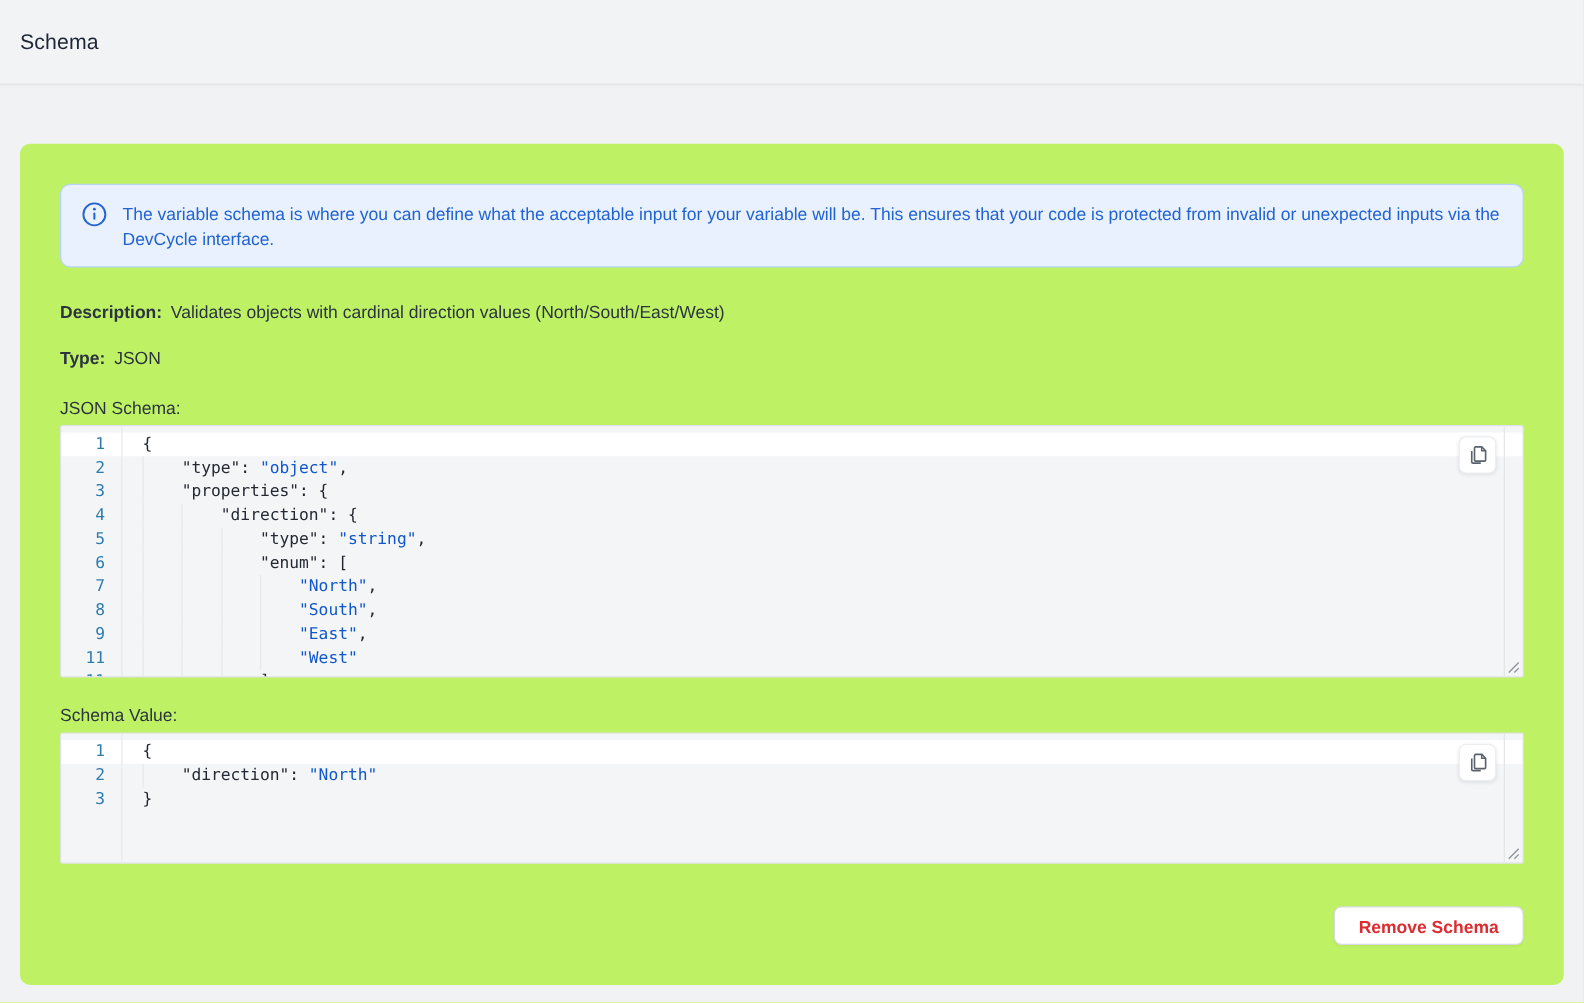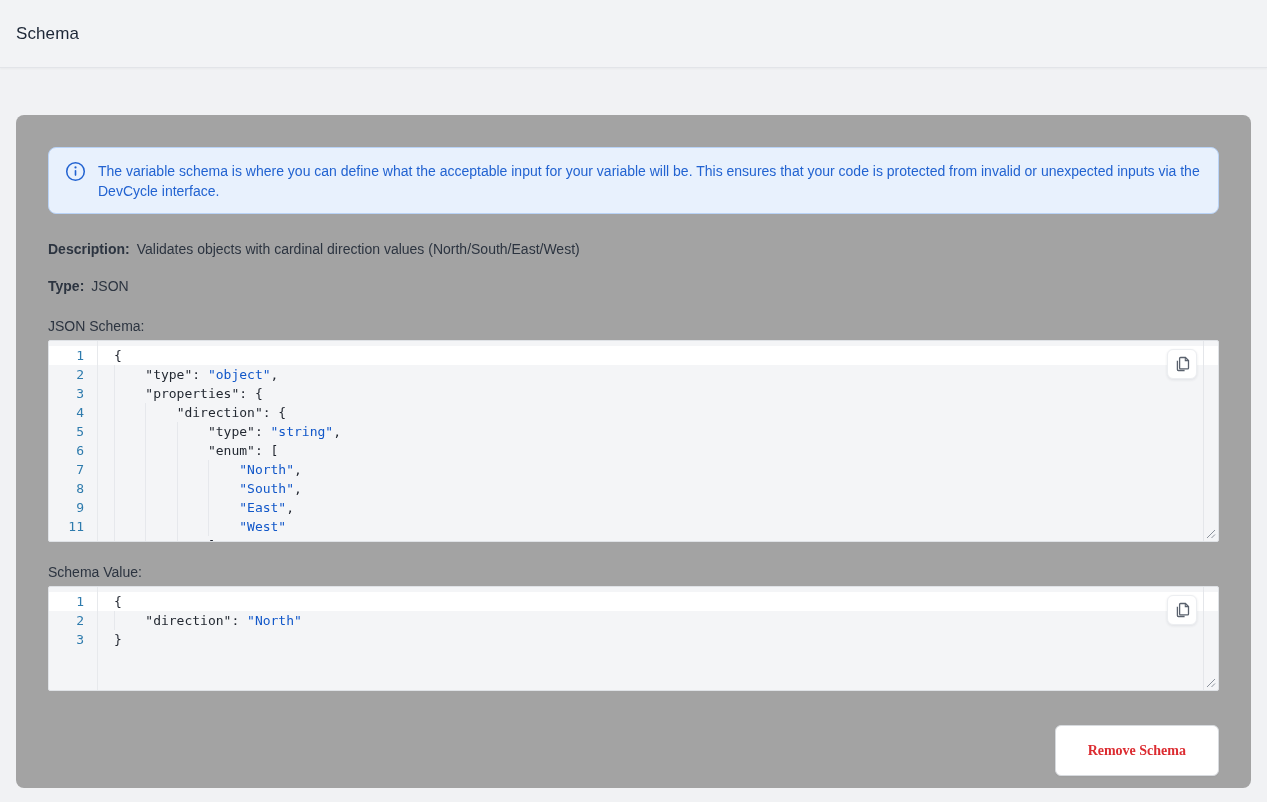--- a/index.html
+++ b/index.html
@@ -23,21 +23,21 @@
   }
   .page-title {
     font-size: 17px;
     font-weight: 400;
     color: #1c2636;
     letter-spacing: 0.1px;
   }
 
   
   .card {
-    background: #a3a3a3;
+    background: #bef264;
     border-radius: 8px;
     margin: 47px 16px 14px 16px;
     height: 673px;
     padding: 32px;
     position: relative;
   }
 
   
   .info-alert {
     background: #e8f1fd;
@@ -118,28 +118,28 @@
   .resize-grip {
     position: absolute; right: 1px; bottom: 1px; z-index: 3;
     width: 12px; height: 12px; cursor: nwse-resize; line-height: 0;
   }
 
   
   .actions-row {
     display: flex; justify-content: flex-end; gap: 12px; margin-top: 34px;
   }
   .btn {
-    height: 51px;
+    height: 31px;
     background: #ffffff;
     border: 1px solid #d7dade;
     border-radius: 6px;
-    font-family: Liberation Serif, serif;
+    font-family: Liberation Sans, sans-serif;
     font-size: 14px;
     font-weight: 700;
-    padding: 0 32px;
+    padding: 0 19px;
     cursor: pointer;
     box-shadow: 0 1px 2px rgba(0,0,0,0.03);
   }
   .btn-danger { color: #dc2c31; }
   .btn-default { color: #333a45; }
 </style>
 </head>
 <body>
 
 <div class="page">

